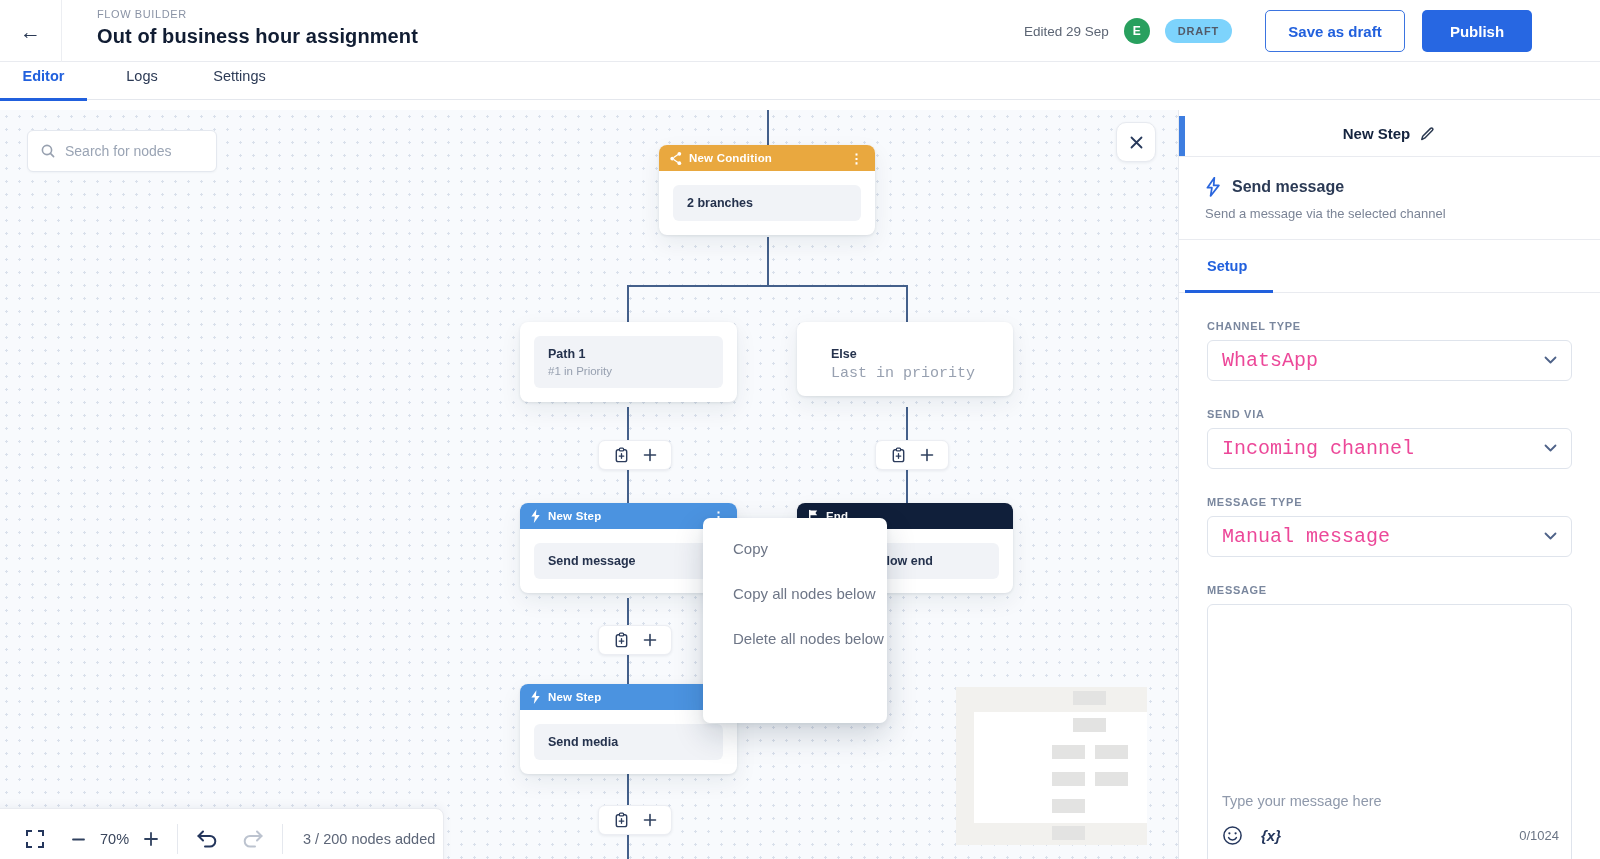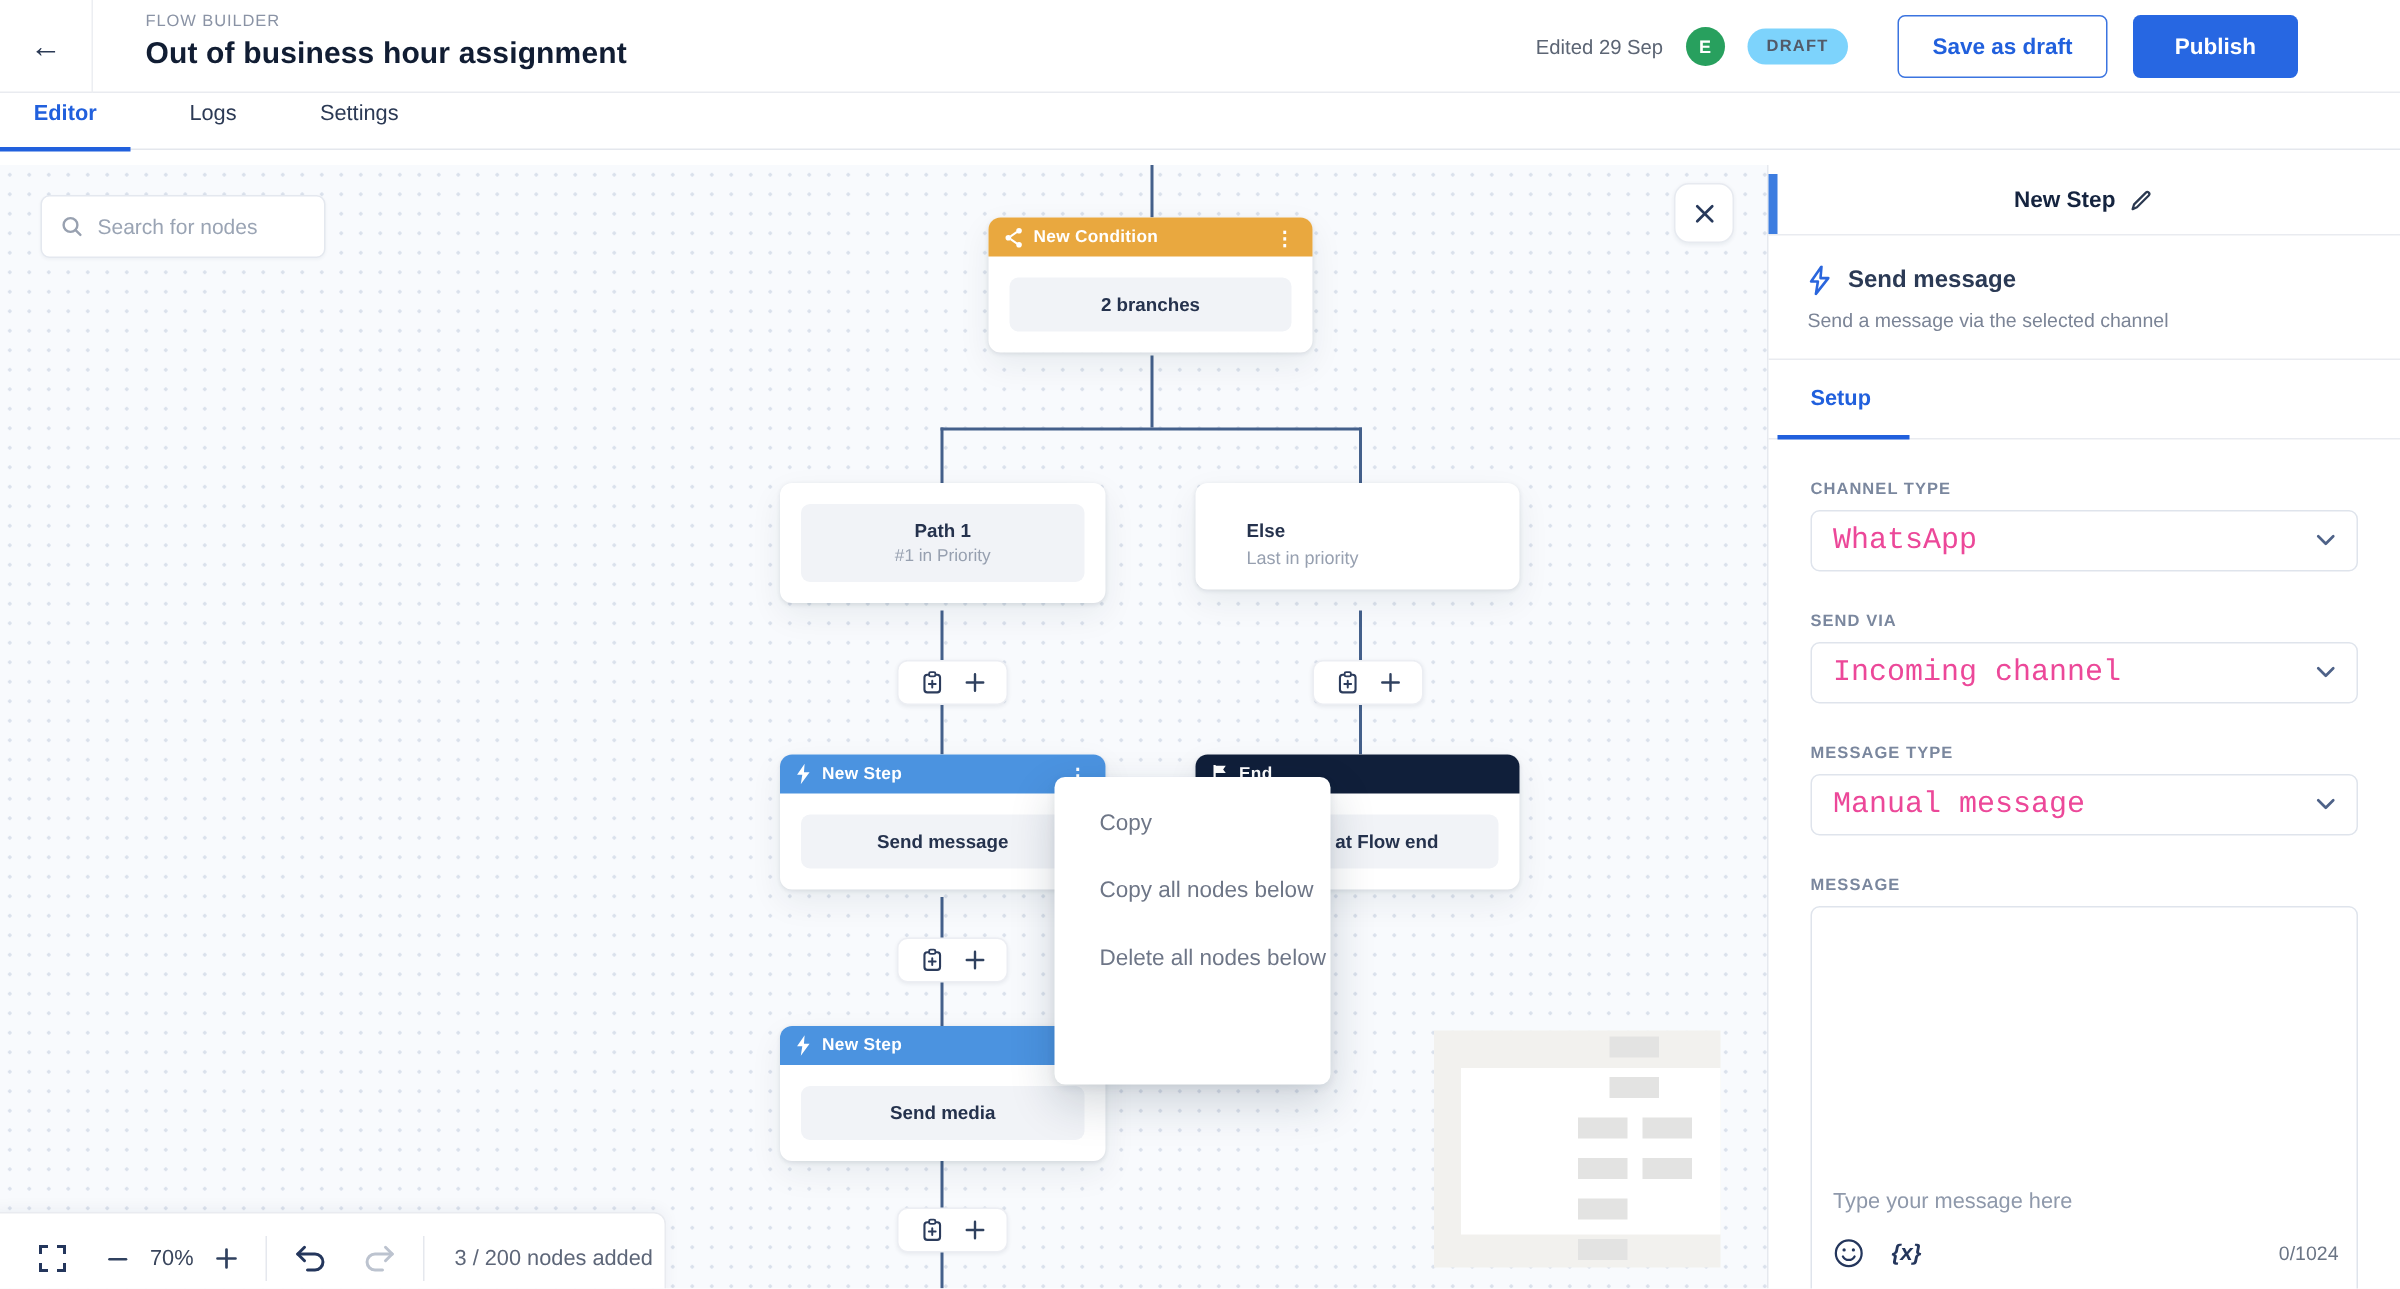--- a/index.html
+++ b/index.html
@@ -44,21 +44,21 @@
   .edge-h { height:2px; }
 
   .node { position:absolute; background:#fff; border-radius:8px; box-shadow:0 1px 3px rgba(18,38,63,.10), 0 8px 22px rgba(18,38,63,.07); z-index:2; }
   .node-head { height:26px; border-radius:8px 8px 0 0; display:flex; align-items:center; padding:0 10px; gap:7px; color:#fff; }
   .node-head .nh-label { font-size:11.5px; font-weight:700; letter-spacing:.2px; flex:1; }
   .kebab { color:#fff; font-size:13px; font-weight:700; line-height:1; cursor:pointer; padding:0 2px; }
   .head-orange { background:#e9a83f; }
   .head-blue { background:#4b93e0; }
   .head-dark { background:#101f3a;justify-content:flex-end; }
   .node-body { padding:14px; }
-  .chip { background:#f1f3f7; border-radius:6px; padding:11px 14px; font-size:12.5px; font-weight:600; color:#25324d;text-align:center; }
+  .chip { background:#f1f3f7; border-radius:6px; padding:11px 14px; font-size:12.5px; font-weight:600; color:#25324d; }
   .chip .sub { font-size:11.5px; font-weight:400; color:#97a0b0; margin-top:4px; }
 
   .pill { position:absolute; width:74px; height:30px; background:#fff; border:1px solid #eceef3; border-radius:7px; display:flex; align-items:center; justify-content:space-evenly; box-shadow:0 1px 3px rgba(20,40,70,.08); z-index:3; cursor:pointer; }
 
   .ctx-menu { position:absolute; left:703px; top:408px; width:184px; height:205px; background:#fff; border-radius:7px; box-shadow:0 12px 30px rgba(18,38,63,.18), 0 2px 6px rgba(18,38,63,.08); z-index:10; padding:8px 0; }
   .ctx-item { height:45px; display:flex; align-items:center; padding-left:30px; font-size:15px; color:#6e7687; cursor:pointer; }
 
   
   .minimap { position:absolute; left:956px; top:577px; width:191px; height:158px; background:#f2f1ee; z-index:0; }
   .minimap-inner { position:absolute; left:18px; top:25px; width:173px; height:111px; background:#fff; }
@@ -188,21 +188,21 @@
       <div class="chip">
         <div>Path 1</div>
         <div class="sub">#1 in Priority</div>
       </div>
     </div>
   </div>
 
   <div class="node" style="left:797px; top:212px; width:216px;">
     <div class="node-body" style="padding:25px 14px 14px 34px;">
       <div style="font-size:12.5px; font-weight:700; color:#25324d;">Else</div>
-      <div style="font-size:12px; color:#97a0b0; margin-top:4px;">Last in priority</div>
+      <div style="font-size:15px; color:#97a0b0; margin-top:4px;font-family:Liberation Mono, monospace;">Last in priority</div>
     </div>
   </div>
 
   <div class="pill" style="left:598px; top:330px;">
     <svg width="17" height="18" viewBox="0 0 18 19">
         <rect x="3.5" y="4" width="11" height="12.5" rx="2" fill="none" stroke="#2c3c5c" stroke-width="1.5"></rect>
         <rect x="6.8" y="2.2" width="4.4" height="3" rx="1" fill="#fff" stroke="#2c3c5c" stroke-width="1.3"></rect>
         <path d="M9 8.2 V13 M6.6 10.6 H11.4" stroke="#2c3c5c" stroke-width="1.4" stroke-linecap="round"></path>
       </svg>
     <svg width="14" height="14" viewBox="0 0 14 14">

